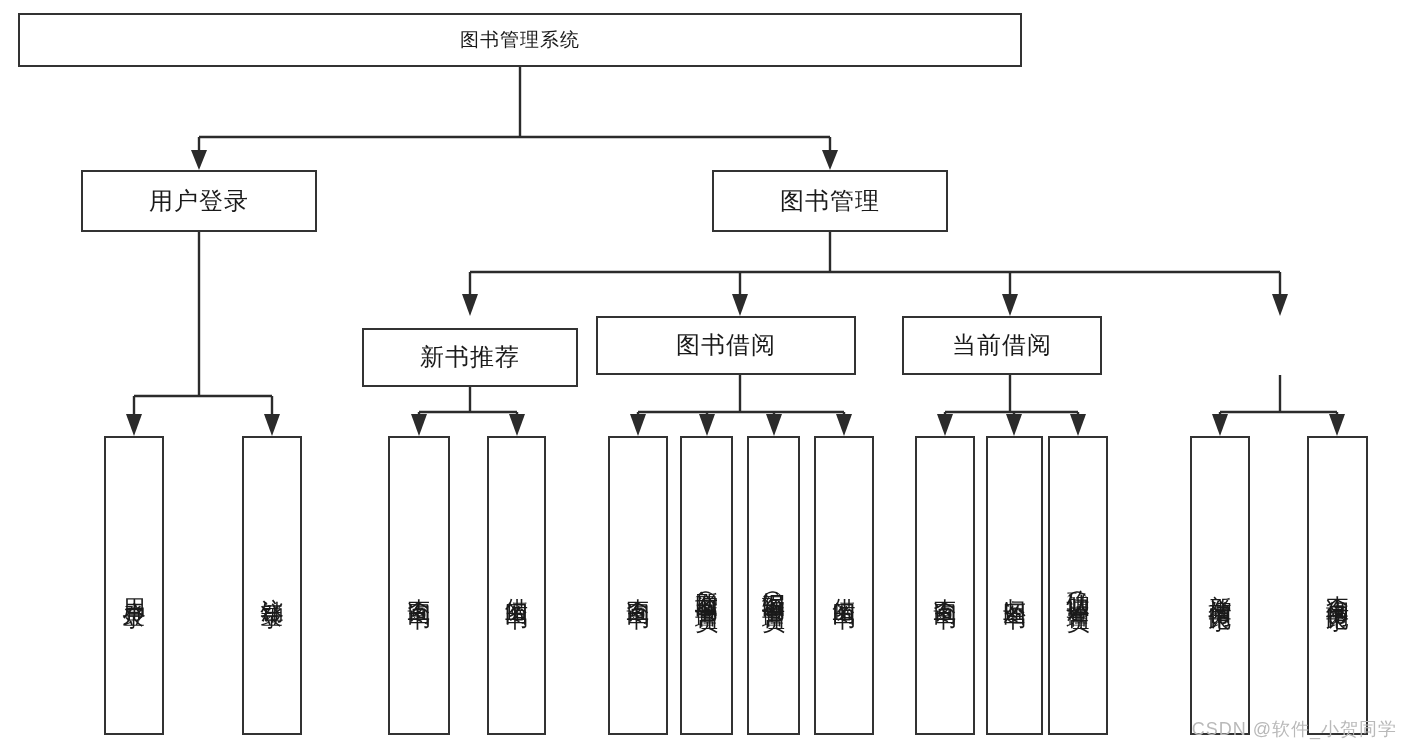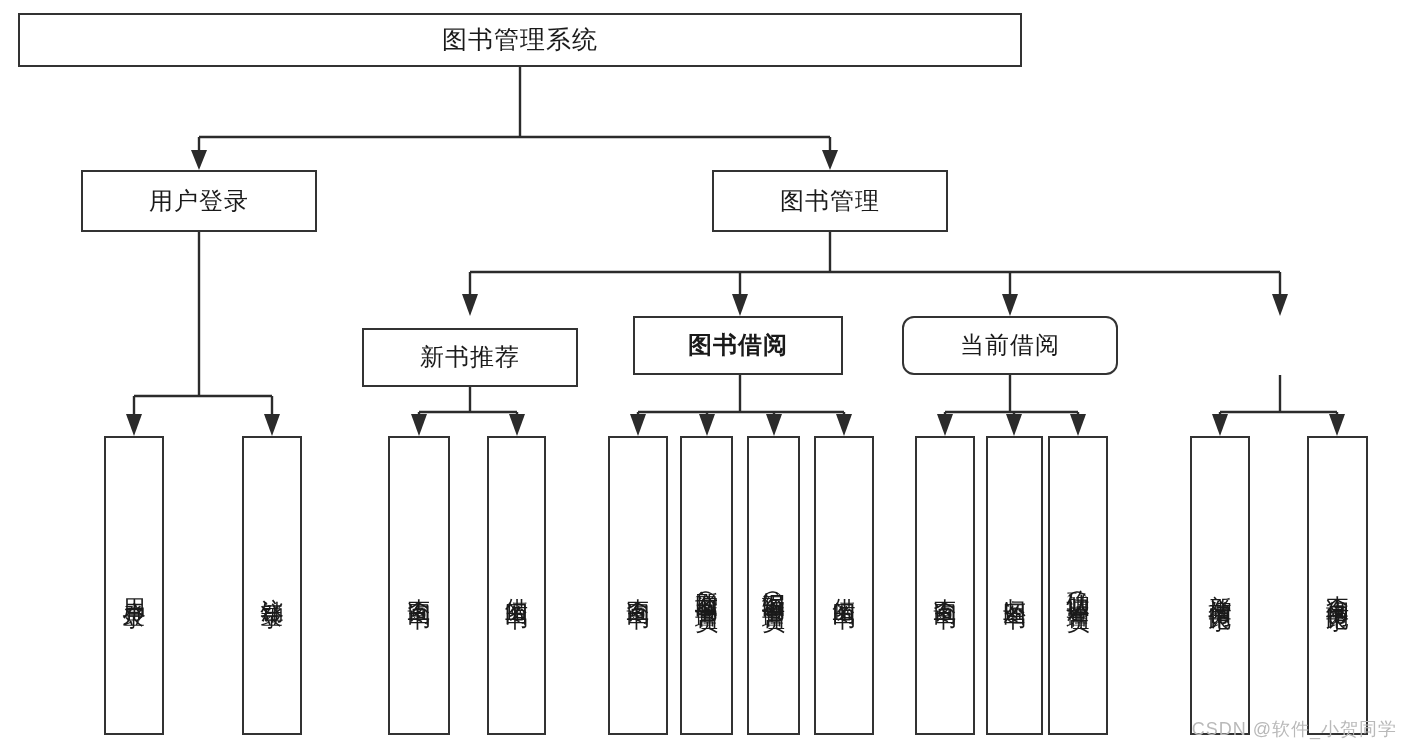--- a/index.html
+++ b/index.html
@@ -26,21 +26,21 @@
     align-items: center;
     justify-content: center;
     color: #1a1a1a;
   }
   .node.h {
     font-size: 24px;
     letter-spacing: 1px;
     line-height: 1.1;
   }
   .node.root {
-    font-size: 25px;
+    font-size: 19px;
   }
   .node.v {
     writing-mode: vertical-rl;
     text-orientation: upright;
     font-size: 23px;
     line-height: 1.35;
     letter-spacing: 3px;
     padding: 6px 0;
   }
   .node.v .vtext {
@@ -151,24 +151,24 @@
   <div class="node h" style="left:81px; top:170px; width:236px; height:62px;">
     <span>用户登录</span>
   </div>
   <div class="node h" style="left:712px; top:170px; width:236px; height:62px;justify-content:center;">
     <span>图书管理</span>
   </div>
 
   <div class="node h" style="left:362px; top:316px; width:216px; height:59px;margin-top:12px;">
     <span>新书推荐</span>
   </div>
-  <div class="node h" style="left:633px; top:316px; width:210px; height:59px;font-weight:bold;">
+  <div class="node h" style="left:596px; top:316px; width:260px; height:59px;">
     <span>图书借阅</span>
   </div>
-  <div class="node h" style="left:902px; top:316px; width:216px; height:59px;border-radius:12px;">
+  <div class="node h" style="left:902px; top:316px; width:200px; height:59px;">
     <span>当前借阅</span>
   </div>
 
   <div class="node v" style="left:104px; top:436px; width:60px; height:299px;">
     <span class="vtext">用户登录</span>
   </div>
   <div class="node v" style="left:242px; top:436px; width:60px; height:299px;">
     <span class="vtext">注销登录</span>
   </div>
 

